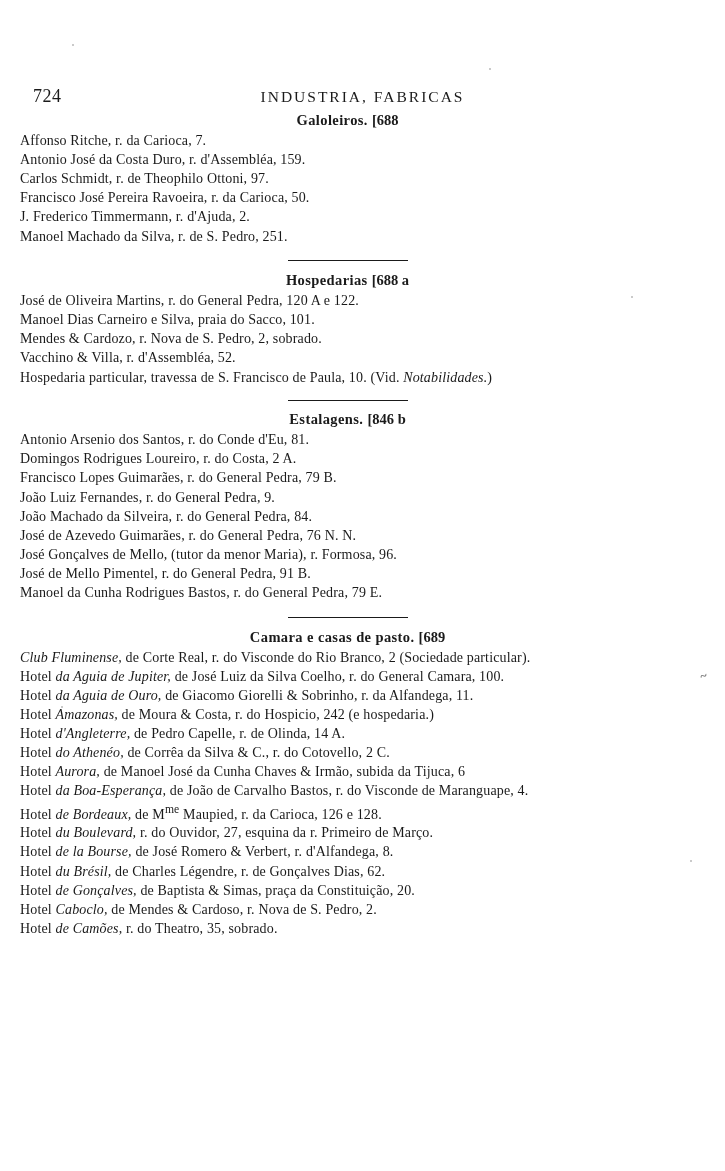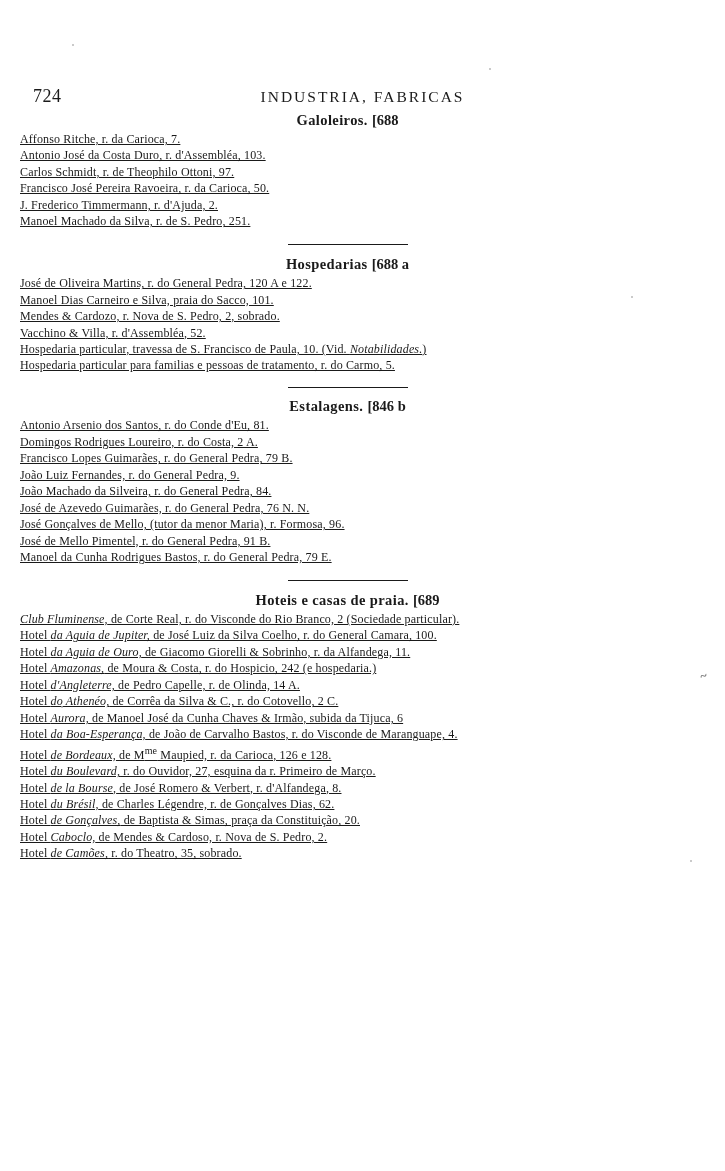--- a/index.html
+++ b/index.html
@@ -65,27 +65,26 @@
   .section-title .num {
     font-weight: bold;
     letter-spacing: 0;
   }
   .entries {
     margin: 0;
     padding: 0;
     list-style: none;
   }
   .entry {
-    font-size: 12px;
+    font-size: 14px;
     line-height: 1.33;
     padding-left: 26px;
     text-indent: -26px;
     margin-bottom: 0.5px;
     letter-spacing: 0.15px;
-    text-decoration: underline;
   }
   .entry i { font-style: italic; }
   .rule {
     width: 120px;
     height: 0;
     border-top: 1.6px solid #1a1a1a;
     margin: 14px auto 11px auto;
   }
   .rule.tight { margin: 13px auto 10px auto; }
   .block { margin-bottom: 0; }
@@ -118,42 +117,41 @@
 
   <div class="content">
 
     <div class="block sec-galoleiros">
       <div class="section-title">
         <span>Galoleiros.</span>
         <span class="num">[688</span>
       </div>
       <ul class="entries">
         <li class="entry">Affonso Ritche, r. da Carioca, 7.</li>
-        <li class="entry">Antonio José da Costa Duro, r. d'Assembléa, 103.</li>
+        <li class="entry">Antonio José da Costa Duro, r. d'Assembléa, 159.</li>
         <li class="entry">Carlos Schmidt, r. de Theophilo Ottoni, 97.</li>
         <li class="entry">Francisco José Pereira Ravoeira, r. da Carioca, 50.</li>
         <li class="entry">J. Frederico Timmermann, r. d'Ajuda, 2.</li>
         <li class="entry">Manoel Machado da Silva, r. de S. Pedro, 251.</li>
       </ul>
     </div>
 
     <div class="rule"></div>
 
     <div class="block sec-hospedarias">
       <div class="section-title">
         <span>Hospedarias</span>
         <span class="num">[688 a</span>
       </div>
       <ul class="entries">
         <li class="entry">José de Oliveira Martins, r. do General Pedra, 120 A e 122.</li>
         <li class="entry">Manoel Dias Carneiro e Silva, praia do Sacco, 101.</li>
         <li class="entry">Mendes &amp; Cardozo, r. Nova de S. Pedro, 2, sobrado.</li>
         <li class="entry">Vacchino &amp; Villa, r. d'Assembléa, 52.</li>
         <li class="entry">Hospedaria particular, travessa de S. Francisco de Paula, 10. (Vid. <i>Notabilidades.</i>)</li>
-        <li class="entry">Hospedaria particular para familias e pessoas de tratamento, r. do Carmo, 5.</li>
       </ul>
     </div>
 
     <div class="rule tight"></div>
 
     <div class="block">
       <div class="section-title">
         <span>Estalagens.</span>
         <span class="num">[846 b</span>
       </div>
@@ -167,21 +165,21 @@
         <li class="entry">José Gonçalves de Mello, (tutor da menor Maria), r. Formosa, 96.</li>
         <li class="entry">José de Mello Pimentel, r. do General Pedra, 91 B.</li>
         <li class="entry">Manoel da Cunha Rodrigues Bastos, r. do General Pedra, 79 E.</li>
       </ul>
     </div>
 
     <div class="rule"></div>
 
     <div class="block">
       <div class="section-title">
-        <span>Hoteis e casas de praia.</span>
+        <span>Camara e casas de pasto.</span>
         <span class="num">[689</span>
       </div>
       <ul class="entries">
         <li class="entry"><i>Club Fluminense,</i> de Corte Real, r. do Visconde do Rio Branco, 2 (Sociedade particular).</li>
         <li class="entry">Hotel <i>da Aguia de Jupiter,</i> de José Luiz da Silva Coelho, r. do General Camara, 100.</li>
         <li class="entry">Hotel <i>da Aguia de Ouro,</i> de Giacomo Giorelli &amp; Sobrinho, r. da Alfandega, 11.</li>
         <li class="entry">Hotel <i>Amazonas,</i> de Moura &amp; Costa, r. do Hospicio, 242 (e hospedaria.)</li>
         <li class="entry">Hotel <i>d'Angleterre,</i> de Pedro Capelle, r. de Olinda, 14 A.</li>
         <li class="entry">Hotel <i>do Athenéo,</i> de Corrêa da Silva &amp; C., r. do Cotovello, 2 C.</li>
         <li class="entry">Hotel <i>Aurora,</i> de Manoel José da Cunha Chaves &amp; Irmão, subida da Tijuca, 6</li>

